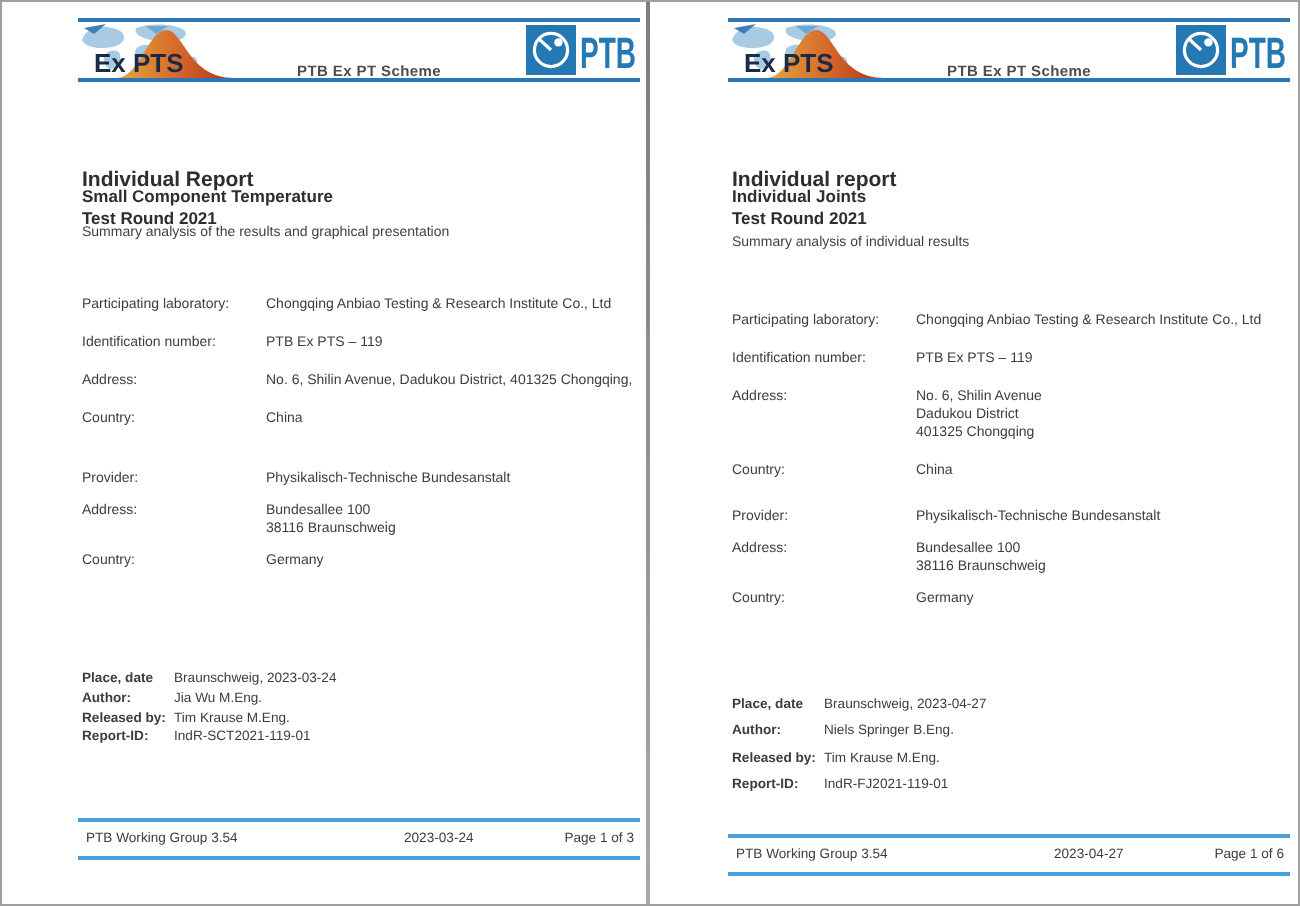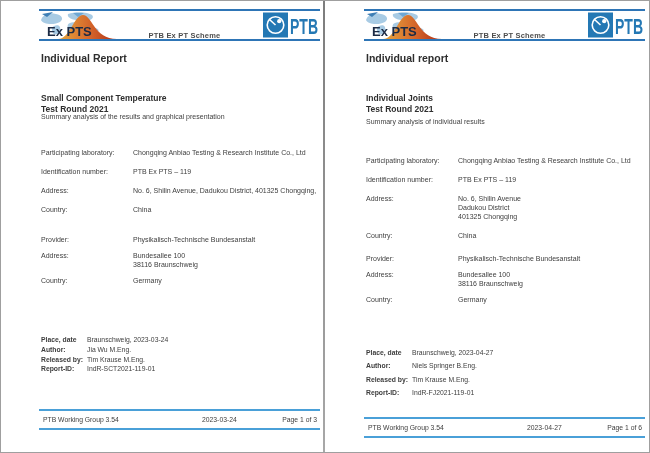--- a/index.html
+++ b/index.html
@@ -23,21 +23,21 @@
     border-top:2px solid #2e75b6; border-bottom:2px solid #2e75b6;
     display:flex; align-items:center; justify-content:space-between;
     padding:0 1px;
   }
   .scheme {
     font-size:7.5px; font-weight:600; color:#4d4d4d; letter-spacing:.2px;
     transform:translateX(-6px);
     margin-top:20px;
   }
 
-  .title   { position:absolute; left:40px; font-size:10.5px; font-weight:bold; color:#2e2e2e; }
+  .title   { position:absolute; left:40px; font-size:10.5px; font-weight:bold; color:#2e2e2e;margin-top:32px; }
   .subtitle{ position:absolute; left:40px; font-size:8.5px; font-weight:bold; color:#2e2e2e; line-height:1.35; }
   .summary { position:absolute; left:40px; font-size:7px; color:#3f3f3f; }
 
   .rows { position:absolute; left:40px; width:278px; }
   .row  { display:flex; font-size:7px; color:#3d3d3d; line-height:1.3; }
   .row .lbl { width:92px; flex:none; }
   .row .val { white-space:pre; }
   .rows.participant .row { margin-bottom:10px; }
   .rows.provider .row    { margin-bottom:7px; }
 

